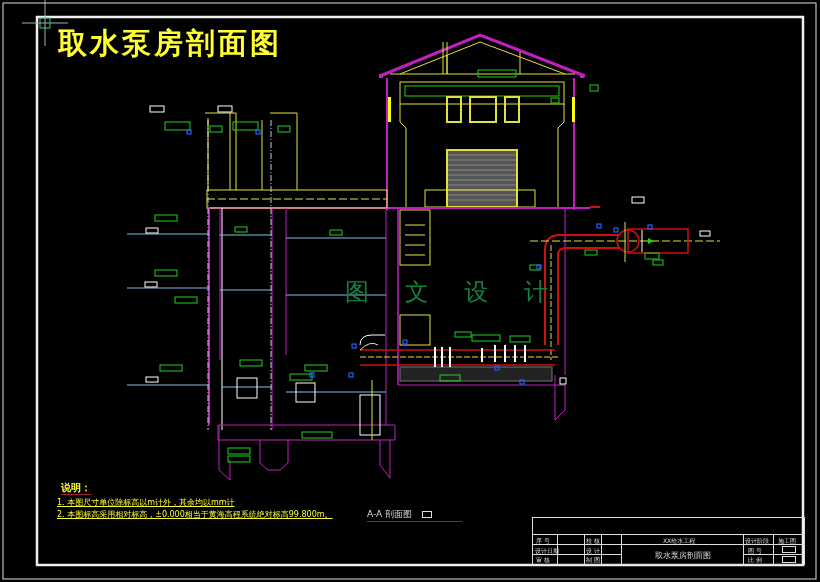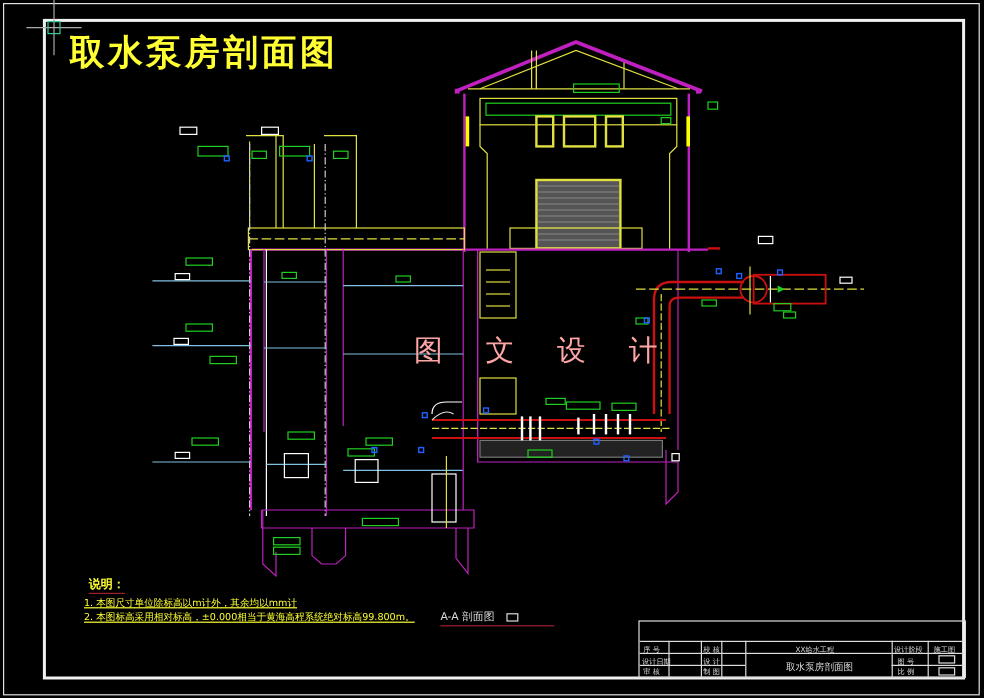--- a/index.html
+++ b/index.html
@@ -1,20 +1,20 @@
 <!DOCTYPE html>
 <html><head>
 <meta charset="utf-8">
 <style>
   html,body{margin:0;padding:0;background:#000;}
   body{width:820px;height:582px;position:relative;overflow:hidden;font-family:"DejaVu Sans",sans-serif;}
   #canvas{position:absolute;left:0;top:0;width:820px;height:582px;}
   .title{position:absolute;left:58px;top:24px;font-family:"DejaVu Serif",serif;font-size:29px;font-weight:bold;color:#ffff33;letter-spacing:3px;}
-  .watermark{position:absolute;left:345px;top:276px;font-size:24px;color:#fca5a5;letter-spacing:14px;}
-  .notes{position:absolute;left:70px;top:482px;color:#ffff33;font-size:8px;line-height:12px;}
+  .watermark{position:absolute;left:345px;top:276px;font-size:24px;color:#15803d;letter-spacing:14px;}
+  .notes{position:absolute;left:57px;top:482px;color:#ffff33;font-size:8px;line-height:12px;}
   .notes .head{font-size:10px;font-weight:bold;border-bottom:1px solid #a02030;display:inline-block;margin-bottom:2px;margin-left:4px;}
   .notes .line{white-space:nowrap;text-decoration:underline;}
   .section{position:absolute;left:367px;top:508px;color:#ddd;font-size:9px;border-bottom:1px solid #a02030;padding-right:30px;text-align:center;}
   .section .box{display:inline-block;width:8px;height:5px;border:1px solid #ddd;margin-left:10px;vertical-align:middle;}
   .tb{position:absolute;left:532px;top:517px;width:271px;height:46px;border:1px solid #ddd;}
   .tb div{position:absolute;color:#ddd;font-size:6px;}
   .tbl{position:absolute;background:#ddd;}
 </style>
 </head>
 <body>

